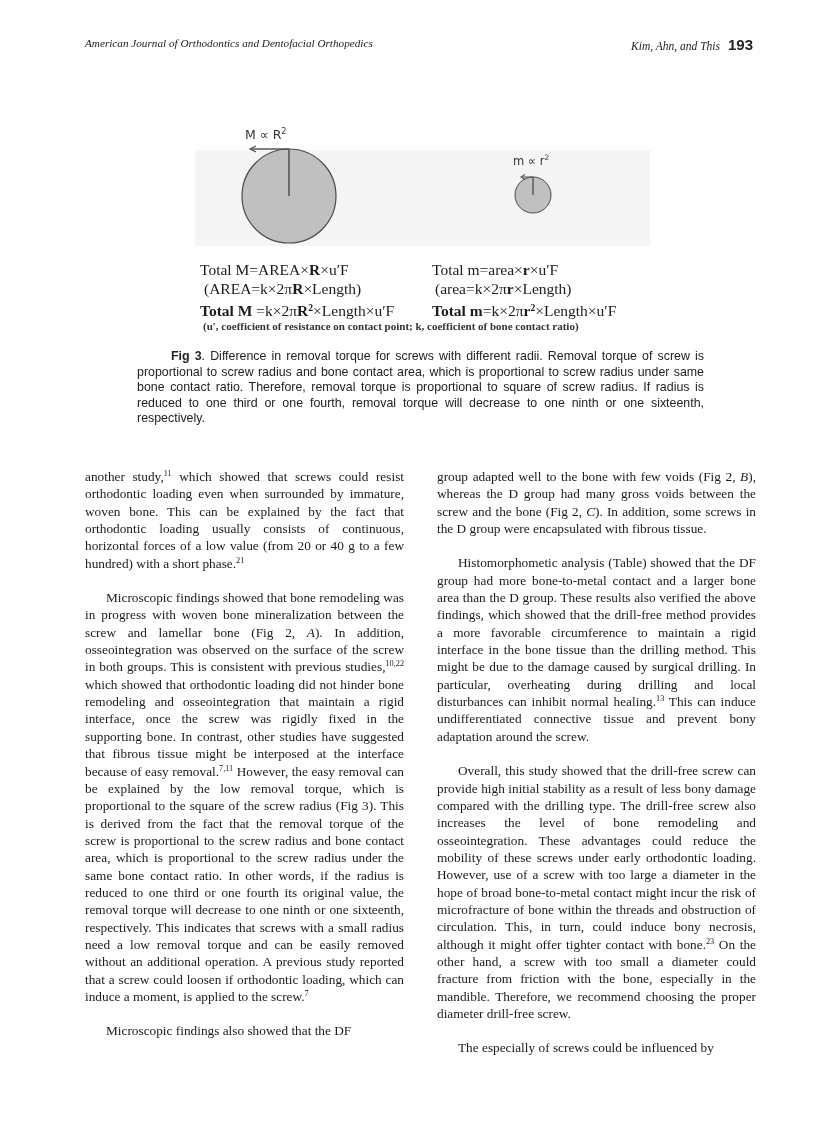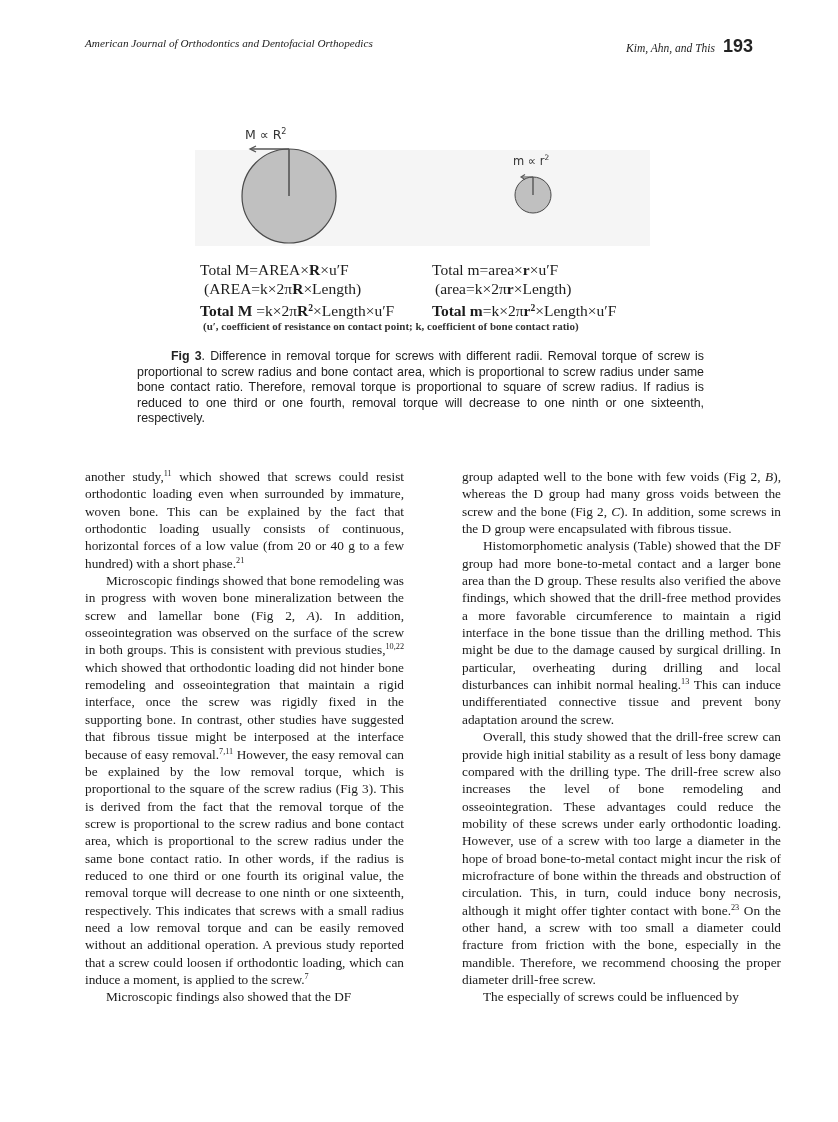--- a/index.html
+++ b/index.html
@@ -1,42 +1,42 @@
 <!DOCTYPE html>
 <html><head>
 <meta charset="utf-8">
 <style>
   html, body { margin: 0; padding: 0; background: #ffffff; }
   body { width: 838px; height: 1122px; position: relative; overflow: hidden; color: #1a1a1a; }
   .header-left { position: absolute; left: 85px; top: 37px; font-family: "Liberation Serif", serif; font-style: italic; font-size: 11.2px; line-height: 13.5px; color: #222; }
   .header-right { position: absolute; right: 85px; top: 36px; font-family: "Liberation Serif", serif; font-size: 11.5px; color: #222; white-space: nowrap; }
   .header-right .authors { font-style: italic; }
-  .header-right .page-num { font-family: "Liberation Sans", sans-serif; font-weight: bold; font-size: 18px; margin-left: 8px; }
+  .header-right .page-num { font-family: "Liberation Sans", sans-serif; font-weight: bold; font-size: 15px; margin-left: 8px; }
 
   .figure { position: absolute; left: 195px; top: 112px; width: 455px; height: 232px; }
   .fig-band { position: absolute; left: 0px; top: 38px; width: 455px; height: 96px; background: #f5f5f5; }
   .fig-svg { position: absolute; left: 0; top: 0; }
   .fig-label { position: absolute; font-family: "DejaVu Sans", sans-serif; color: #333; white-space: nowrap; }
   .fig-label sup { font-size: 0.65em; }
   .label-big { left: 50px; top: 14px; font-size: 12.5px; }
   .label-small { left: 318px; top: 41px; font-size: 11.5px; }
 
   .formula { position: absolute; font-family: "Liberation Serif", serif; font-size: 15.5px; color: #1c1c1c; white-space: nowrap; line-height: 19px; }
   .formula b { font-weight: bold; }
   .formula sup { font-size: 0.62em; vertical-align: 0.55em; }
   .fnote { position: absolute; left: 203px; top: 320px; font-family: "Liberation Serif", serif; font-size: 11px; font-weight: bold; color: #333; white-space: nowrap; }
 
   .caption { position: absolute; left: 137px; top: 349px; width: 567px; font-family: "Liberation Sans", sans-serif; font-size: 12.4px; line-height: 15.6px; color: #222; text-align: justify; }
   .caption .fig-num { font-weight: bold; padding-left: 34px; }
 
   .col { position: absolute; top: 468px; width: 319px; font-family: "Liberation Serif", serif; font-size: 13.3px; line-height: 17.35px; color: #1a1a1a; text-align: justify; }
   .col-left { left: 85px; }
-  .col-right { left: 462px; }
+  .col-right { left: 437px; }
   .col p { margin: 0; }
-  .col p.indent { text-indent: 21px; }
+  .col p.indent { text-indent: 21px; margin-top: 17px; }
   .col sup { font-size: 0.62em; line-height: 0; vertical-align: 0.55em; }
 </style>
 </head>
 <body>
 
 <div class="header-left">
   <div>American Journal of Orthodontics and Dentofacial Orthopedics</div>
 </div>
 <div class="header-right">
   <span class="authors">Kim, Ahn, and This</span><span class="page-num">193</span>

